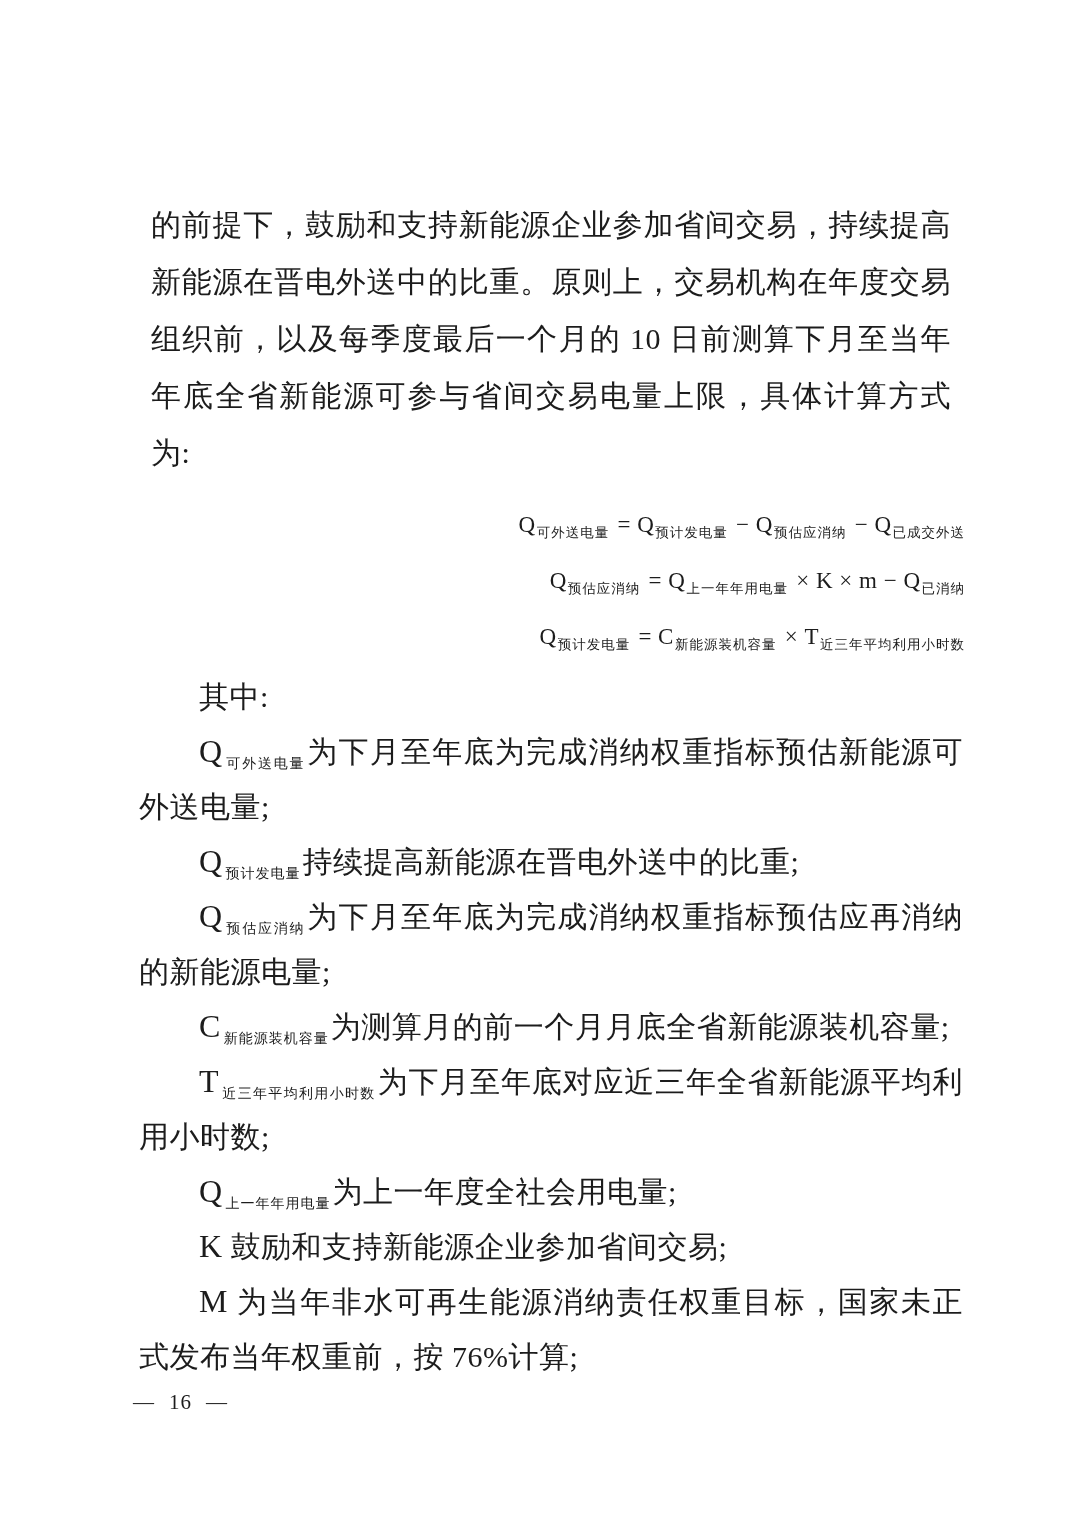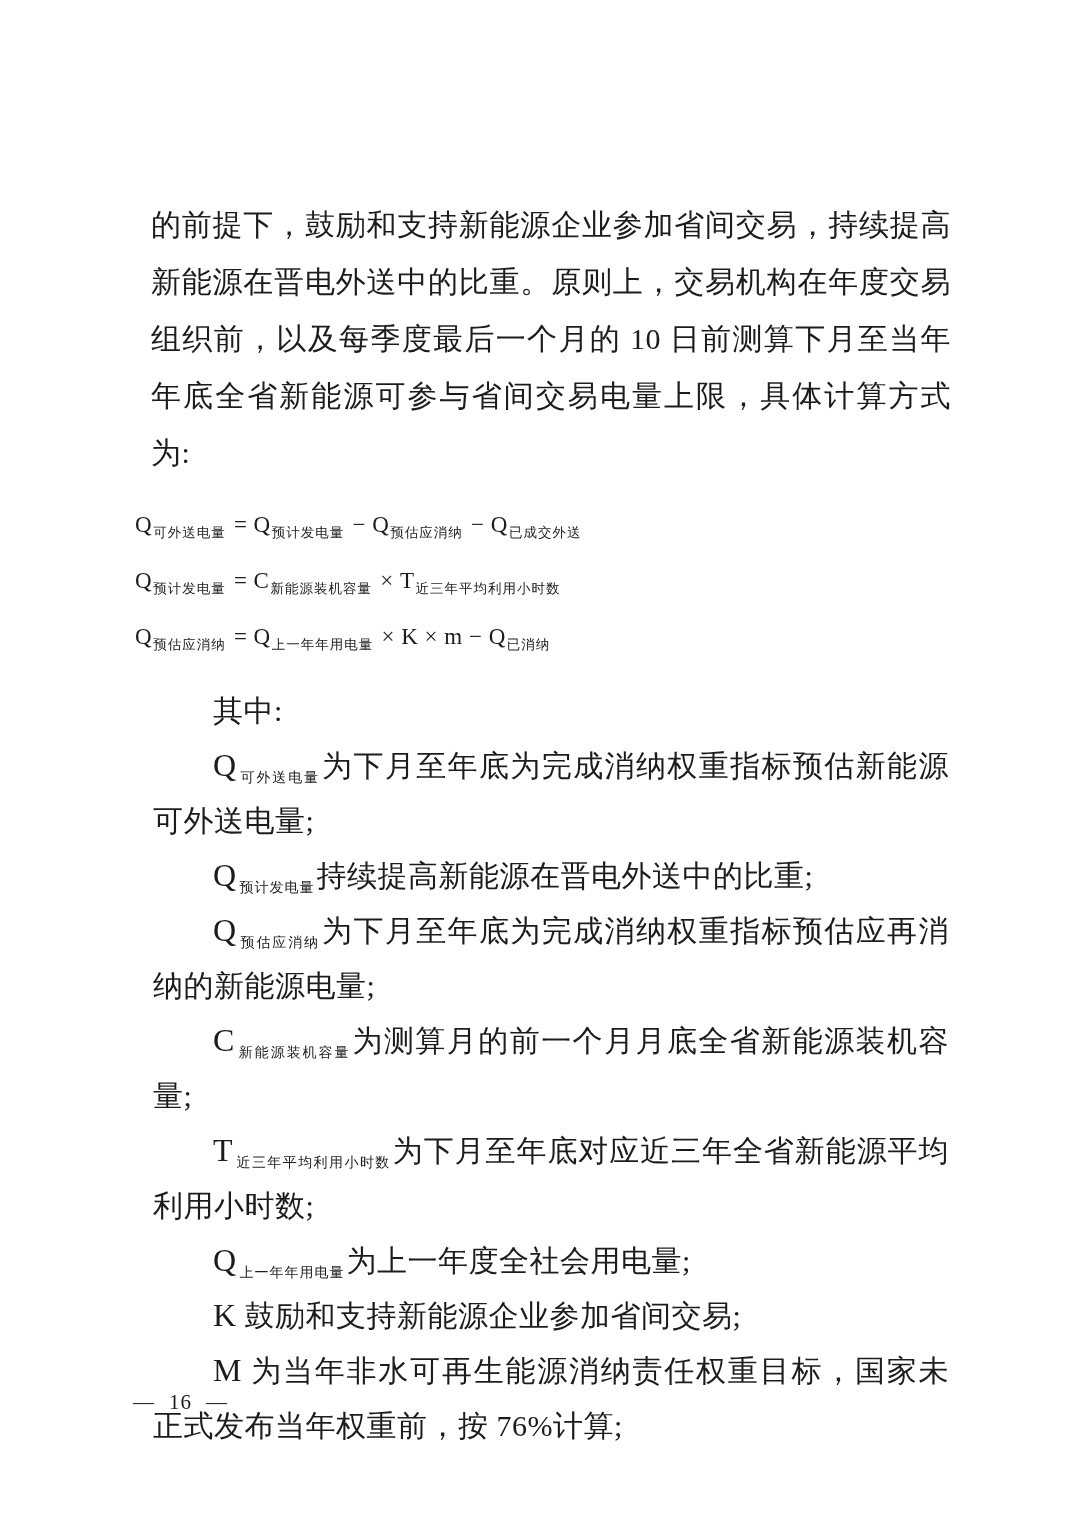--- a/index.html
+++ b/index.html
@@ -30,40 +30,40 @@
     text-align-last: left;
     letter-spacing: 0.5px;
   }
   
   .formulas {
     margin: 0;
   }
   .formula {
     height: 56px;
     line-height: 56px;
-    text-align: left;
+    text-align: right;
     white-space: nowrap;
   }
   .fb {
     font-size: 23px;
     letter-spacing: 0.5px;
   }
   sub.fs {
     font-size: 13.5px;
     line-height: 0;
     position: relative;
     top: 5px;
     vertical-align: baseline;
     margin-left: 1px;
     margin-right: 2px;
     letter-spacing: 1px;
   }
   
   .defs {
-    margin: 18px;
+    margin: 4px;
     font-size: 30px;
     line-height: 55px;
     font-family: Liberation Serif, serif;
   }
   .defs p {
     margin: 0;
     text-indent: 60px;
     text-align: justify;
     text-align-last: left;
     letter-spacing: 0.5px;
@@ -98,22 +98,22 @@
 </style>
 </head>
 <body>
 
 <div class="content">
 
   <p class="intro">的前提下，鼓励和支持新能源企业参加省间交易，持续提高新能源在晋电外送中的比重。原则上，交易机构在年度交易组织前，以及每季度最后一个月的 10 日前测算下月至当年年底全省新能源可参与省间交易电量上限，具体计算方式为:</p>
 
   <div class="formulas" id="formulas">
       <div class="formula"><span class="fb">Q</span><sub class="fs">可外送电量</sub><span class="fb"> = </span><span class="fb">Q</span><sub class="fs">预计发电量</sub><span class="fb"> − </span><span class="fb">Q</span><sub class="fs">预估应消纳</sub><span class="fb"> − </span><span class="fb">Q</span><sub class="fs">已成交外送</sub></div>
+      <div class="formula"><span class="fb">Q</span><sub class="fs">预估应消纳</sub><span class="fb"> = </span><span class="fb">Q</span><sub class="fs">上一年年用电量</sub><span class="fb"> × K × m − </span><span class="fb">Q</span><sub class="fs">已消纳</sub></div>
       <div class="formula"><span class="fb">Q</span><sub class="fs">预计发电量</sub><span class="fb"> = </span><span class="fb">C</span><sub class="fs">新能源装机容量</sub><span class="fb"> × </span><span class="fb">T</span><sub class="fs">近三年平均利用小时数</sub></div>
-      <div class="formula"><span class="fb">Q</span><sub class="fs">预估应消纳</sub><span class="fb"> = </span><span class="fb">Q</span><sub class="fs">上一年年用电量</sub><span class="fb"> × K × m − </span><span class="fb">Q</span><sub class="fs">已消纳</sub></div>
     </div>
 
   <div class="defs" id="defs">
     <p>其中:</p>
   <p class="def"><span class="sym">Q</span><sub class="ds">可外送电量</sub><span class="dt">为下月至年底为完成消纳权重指标预估新能源可外送电量;</span></p>
       <p class="def"><span class="sym">Q</span><sub class="ds">预计发电量</sub><span class="dt">持续提高新能源在晋电外送中的比重;</span></p>
       <p class="def"><span class="sym">Q</span><sub class="ds">预估应消纳</sub><span class="dt">为下月至年底为完成消纳权重指标预估应再消纳的新能源电量;</span></p>
       <p class="def"><span class="sym">C</span><sub class="ds">新能源装机容量</sub><span class="dt">为测算月的前一个月月底全省新能源装机容量;</span></p>
       <p class="def"><span class="sym">T</span><sub class="ds">近三年平均利用小时数</sub><span class="dt">为下月至年底对应近三年全省新能源平均利用小时数;</span></p>
       <p class="def"><span class="sym">Q</span><sub class="ds">上一年年用电量</sub><span class="dt">为上一年度全社会用电量;</span></p>

